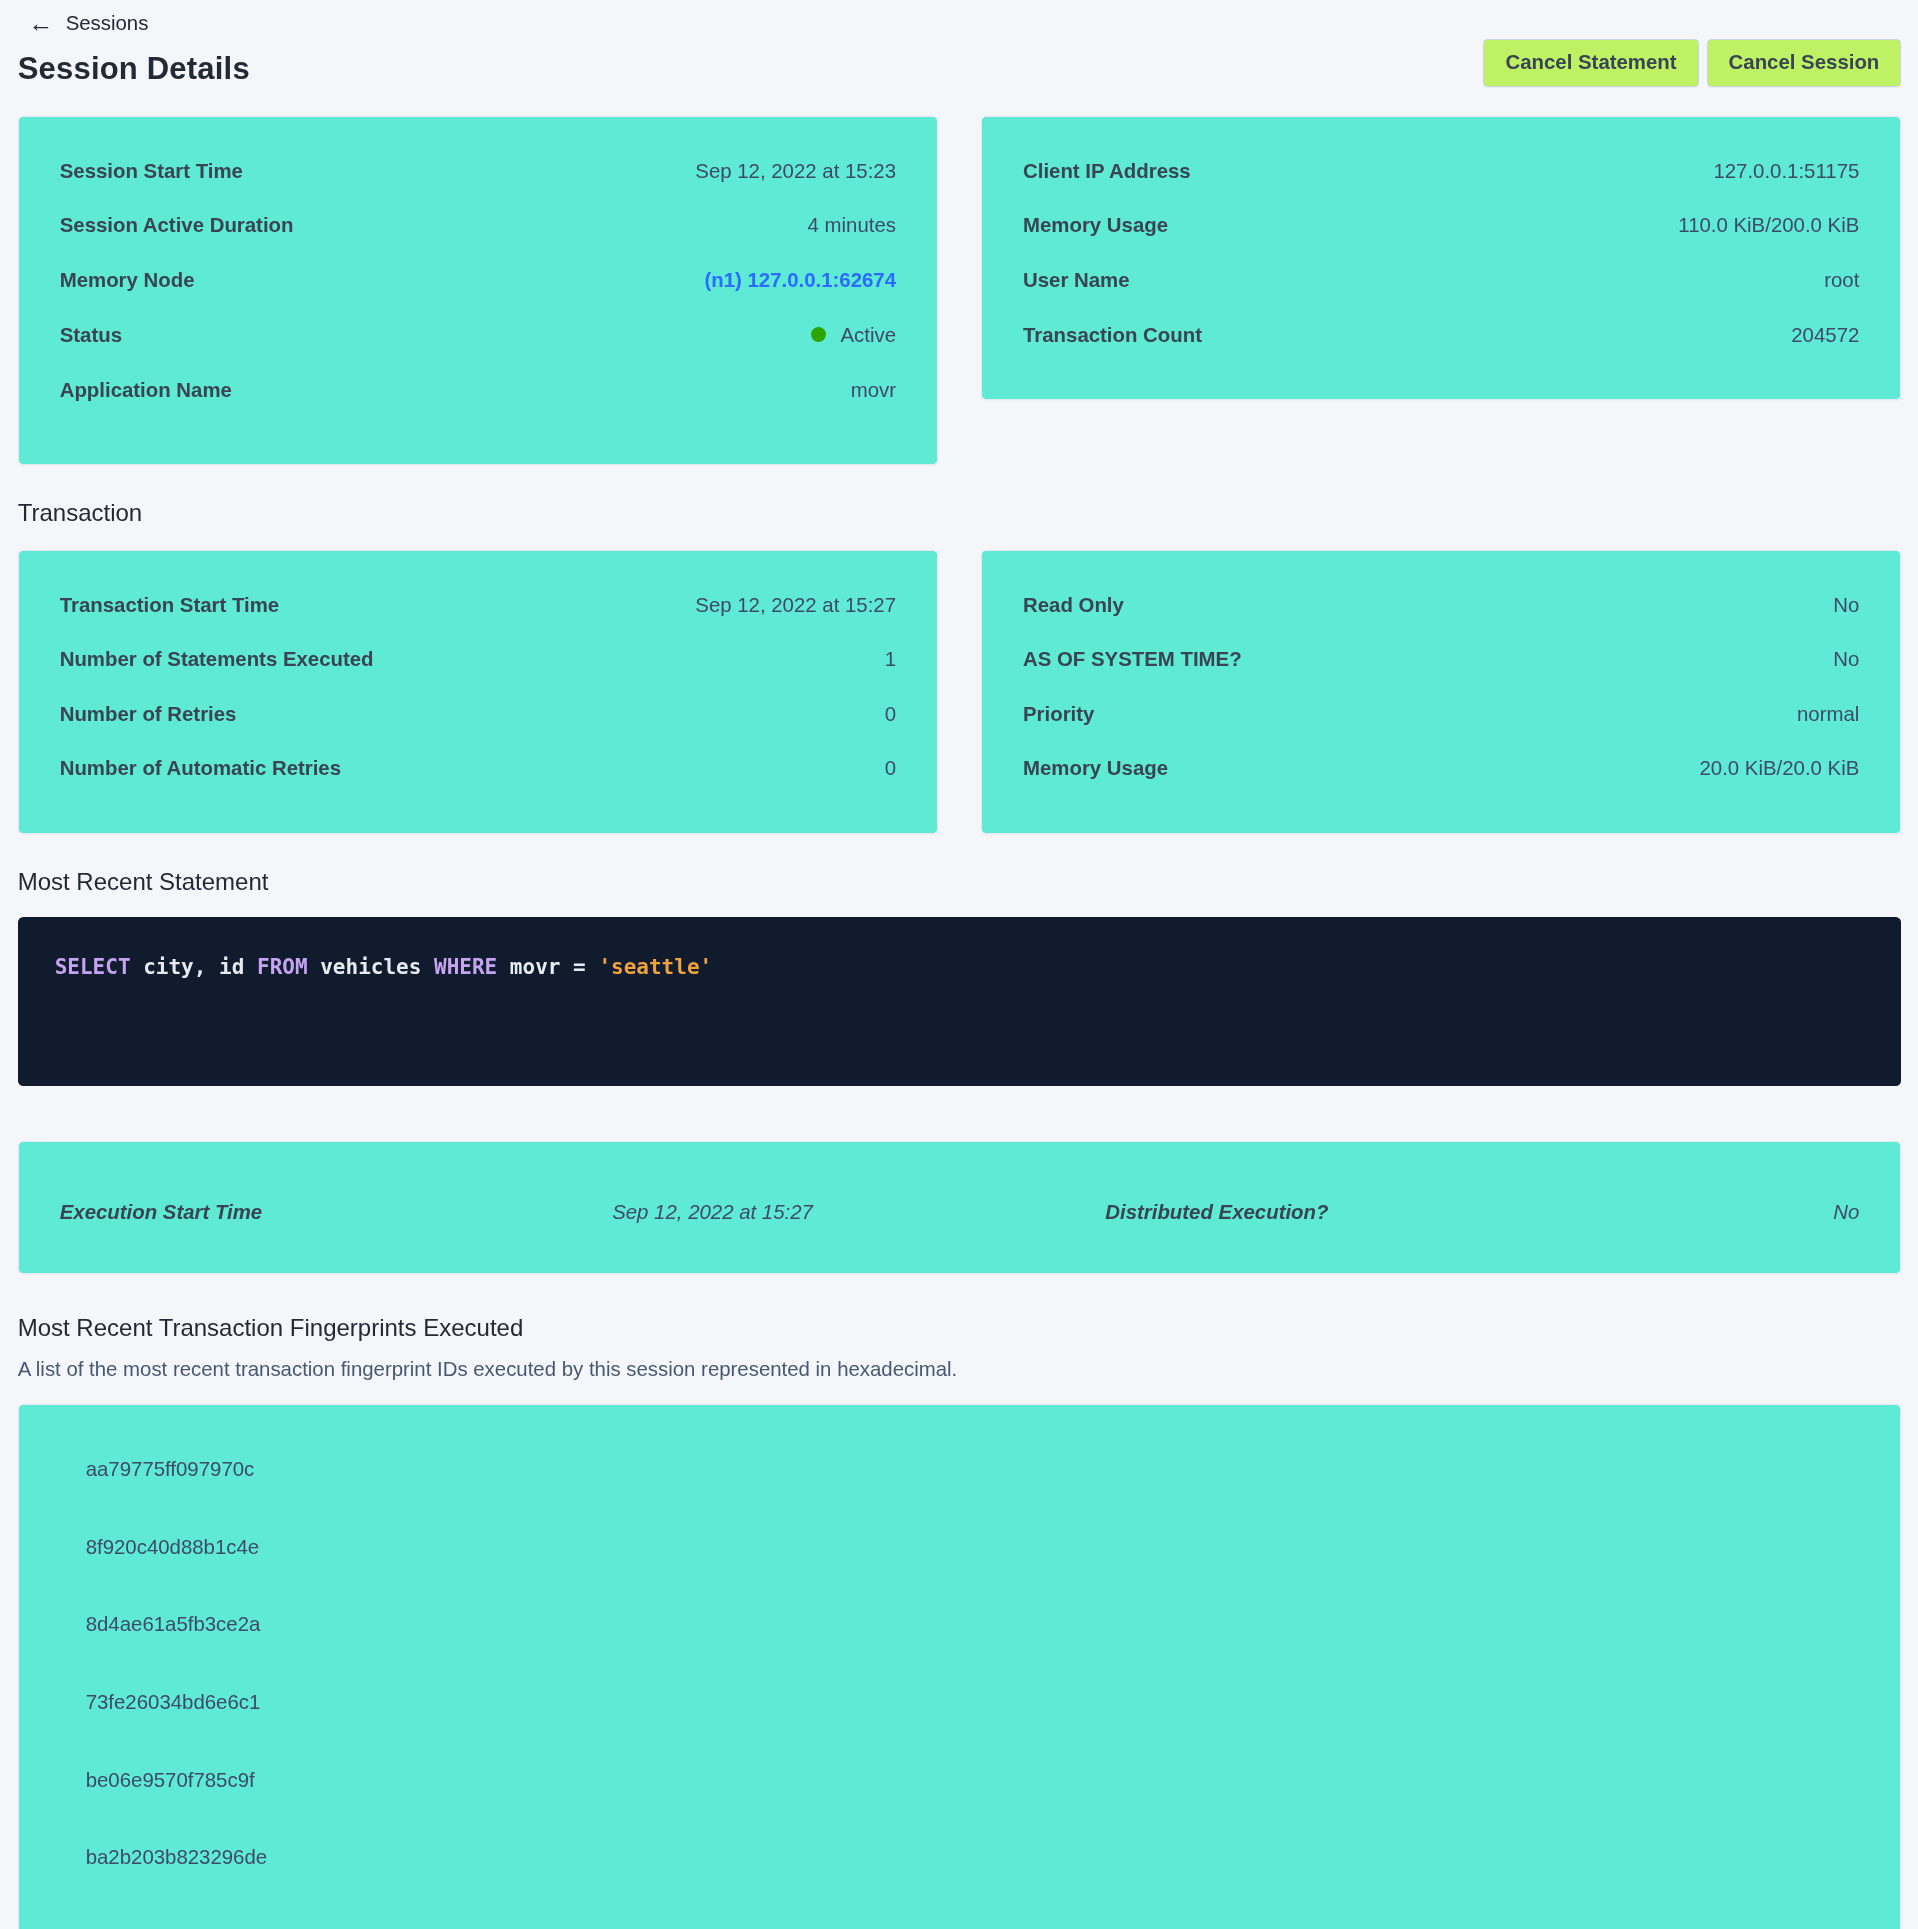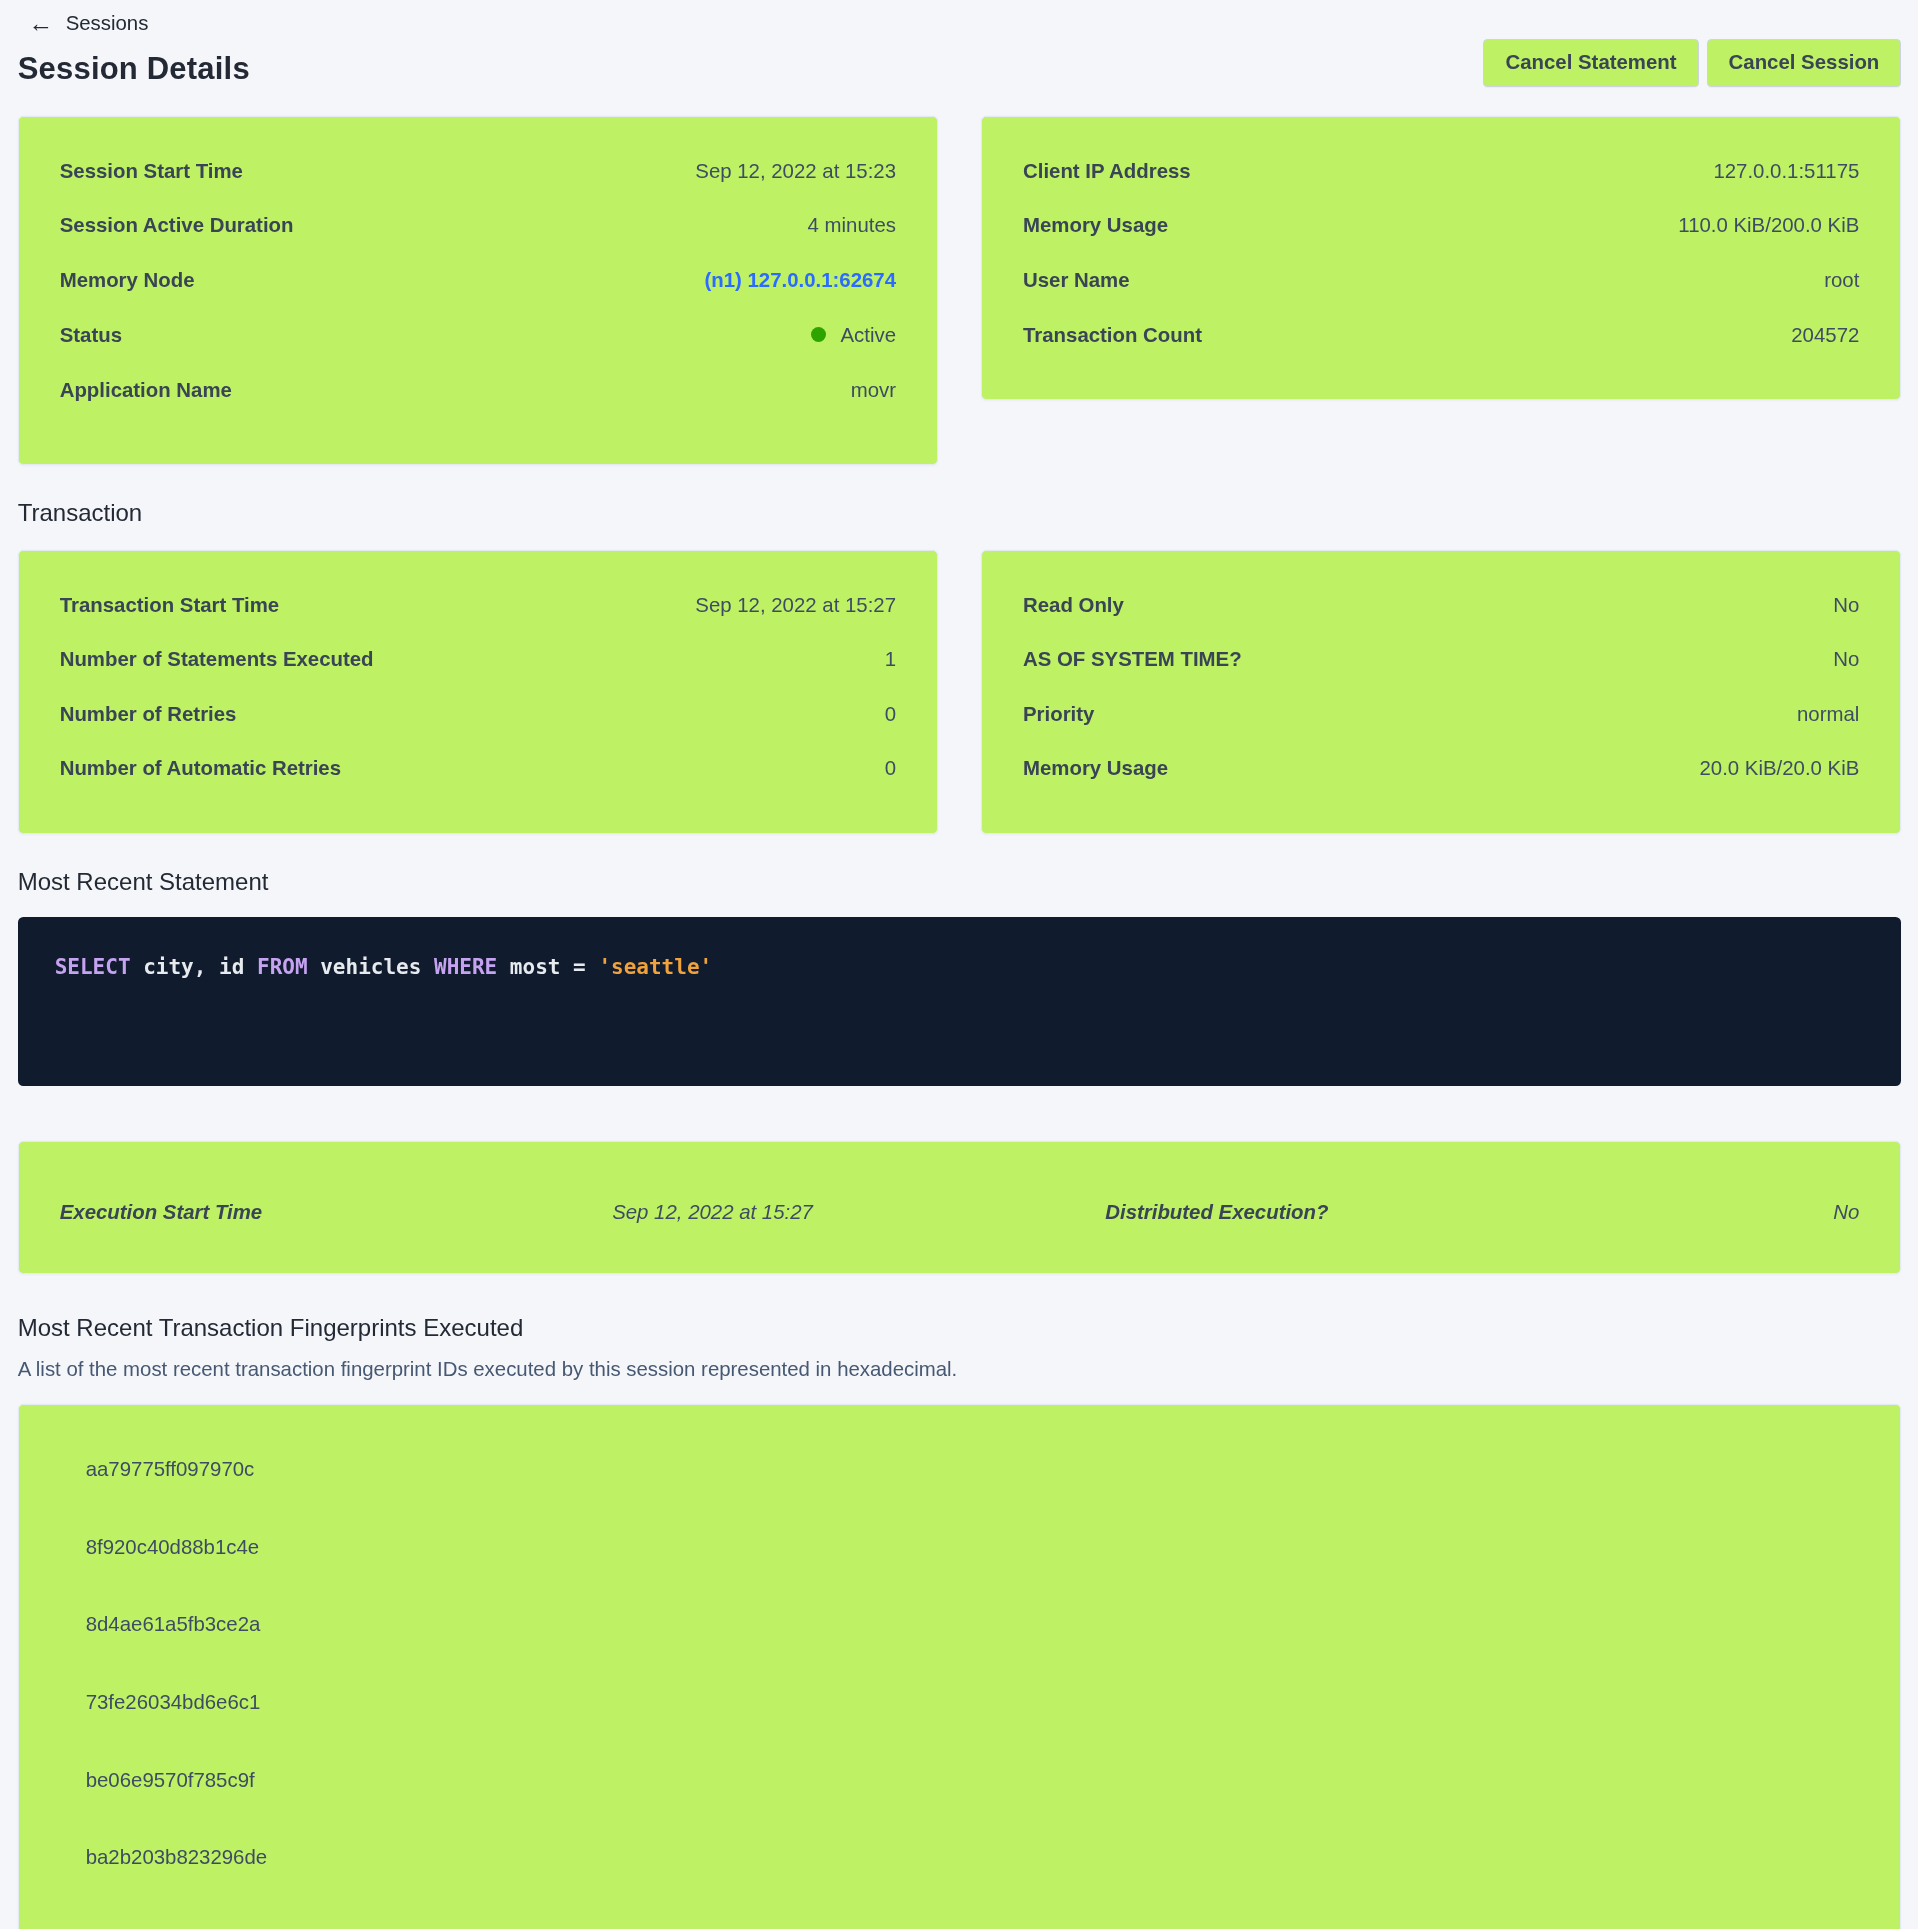--- a/index.html
+++ b/index.html
@@ -29,21 +29,21 @@
   .header-buttons { display:flex; gap:8px; }
   .btn {
     background:#bef264; border:0.9px solid #ccd4e0; border-radius:4.4px;
     padding:11.5px 21px; font-size:20.4px; font-weight:700; color:#394455;
     font-family:inherit; cursor:pointer; box-shadow:0 0.9px 0.9px rgba(60,80,110,.05);
   }
 
   
   .two-col { display:flex; gap:43px; align-items:flex-start; }
   .card {
-    background:#bef264; border:0.9px solid #e4eaf1; border-radius:5.3px;
+    background:#5eead4; border:0.9px solid #e4eaf1; border-radius:5.3px;
     box-shadow:0 0.9px 1.8px rgba(50,70,90,.05);
   }
   .summary-card { flex:1; padding:41px 41px 51px 41px; }
   .summary-card.tall { padding-bottom:60px; }
   .row1 { margin-top:29px; }
   .srow {
     display:flex; justify-content:space-between; align-items:baseline;
     font-size:20.4px; line-height:26.6px; margin-bottom:28px;
   }
   .srow:last-child { margin-bottom:0; }
@@ -192,21 +192,21 @@
       <div class="srow">
         <span class="lbl">Memory Usage</span>
         <span class="val">20.0 KiB/20.0 KiB</span>
       </div>
     </div>
   </div>
 
   <h2 class="section-heading">Most Recent Statement</h2>
 
   <div class="code-block">
-    <code><span class="tok-kw">SELECT</span><span> city, id </span><span class="tok-kw">FROM</span><span> vehicles </span><span class="tok-kw">WHERE</span><span> most = </span><span class="tok-str">'seattle'</span></code>
+    <code><span class="tok-kw">SELECT</span><span> city, id </span><span class="tok-kw">FROM</span><span> vehicles </span><span class="tok-kw">WHERE</span><span> movr = </span><span class="tok-str">'seattle'</span></code>
   </div>
 
   <div class="card exec-card">
     <span class="lbl">Execution Start Time</span>
     <span class="val" style="text-align:left;">Sep 12, 2022 at 15:27</span>
     <span class="exec-right">
       <span class="lbl">Distributed Execution?</span>
       <span class="val">No</span>
     </span>
   </div>

